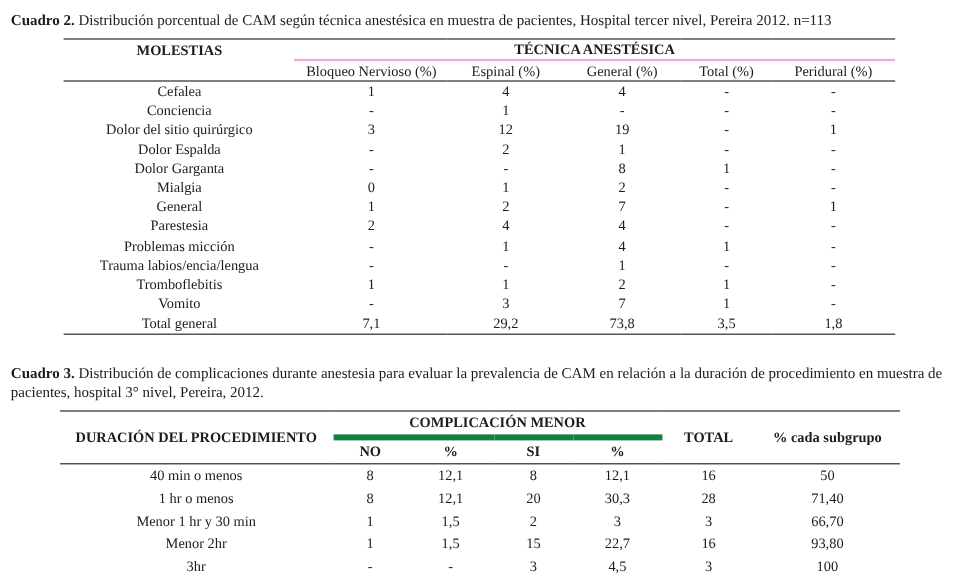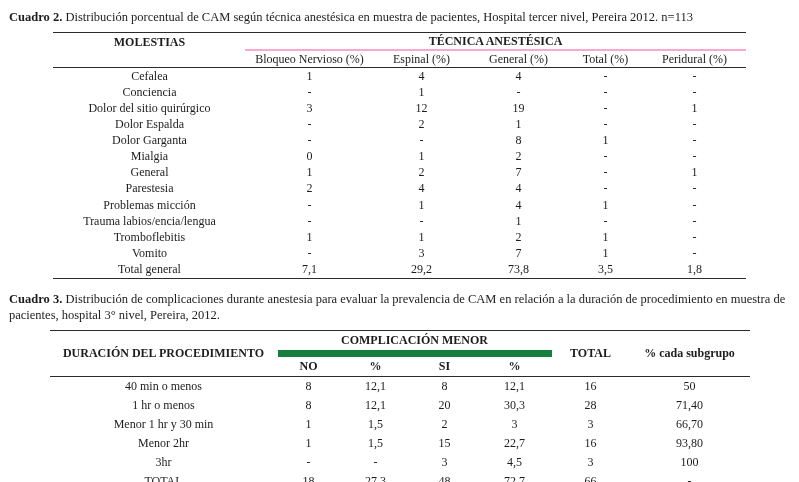--- a/index.html
+++ b/index.html
@@ -13,21 +13,21 @@
   }
   .page { padding: 7px 9px 0 9px; }
 
   .caption {
     font-size: 12.5px;
     line-height: 1.28;
     margin: 2px 0 7px 0;
     color: #1c1c1c;
   }
   .caption .bold { font-weight: bold; font-family: Liberation Serif, serif; }
-  .caption3 { margin-top: 12px; }
+  .caption3 { margin-top: 24px; }
 
   table {
     border-collapse: collapse;
     margin: 1px auto;
     table-layout: fixed;
   }
   #tabla2 { width: 692px; }
   #tabla3 { width: 700px; }
 
   th, td {
@@ -44,21 +44,21 @@
   #tabla2 thead tr:first-child th { border-top: 1.5px solid #2b2b2b; }
   #tabla2 th.group { border-bottom: 2px solid #f9a8d4; }
   #tabla2 thead tr.subhead th,
   #tabla2 thead th[rowspan] { border-bottom: 1px solid #2b2b2b; }
   #tabla2 tbody tr:last-child td { border-bottom: 1.5px solid #2b2b2b; }
   #tabla2 th.corner { vertical-align: top; padding-top: 2px; }
   #tabla2 th.sub { font-weight: normal; font-size: 12px; }
 
   
   #tabla3 thead tr:first-child th { border-top: 1.5px solid #2b2b2b; }
-  #tabla3 th.group { border-bottom: 7px solid #15803d; }
+  #tabla3 th.group { border-bottom: 5px solid #15803d; }
   #tabla3 thead tr.subhead th,
   #tabla3 thead th[rowspan] { border-bottom: 1px solid #2b2b2b; }
   #tabla3 tbody tr:last-child td { border-bottom: 1.5px solid #2b2b2b; }
   #tabla3 th[rowspan] { vertical-align: middle; }
   #tabla3 th, #tabla3 td { padding-top: 2px; padding-bottom: 2px; }
 </style>
 </head>
 <body>
 
 <div class="page">

